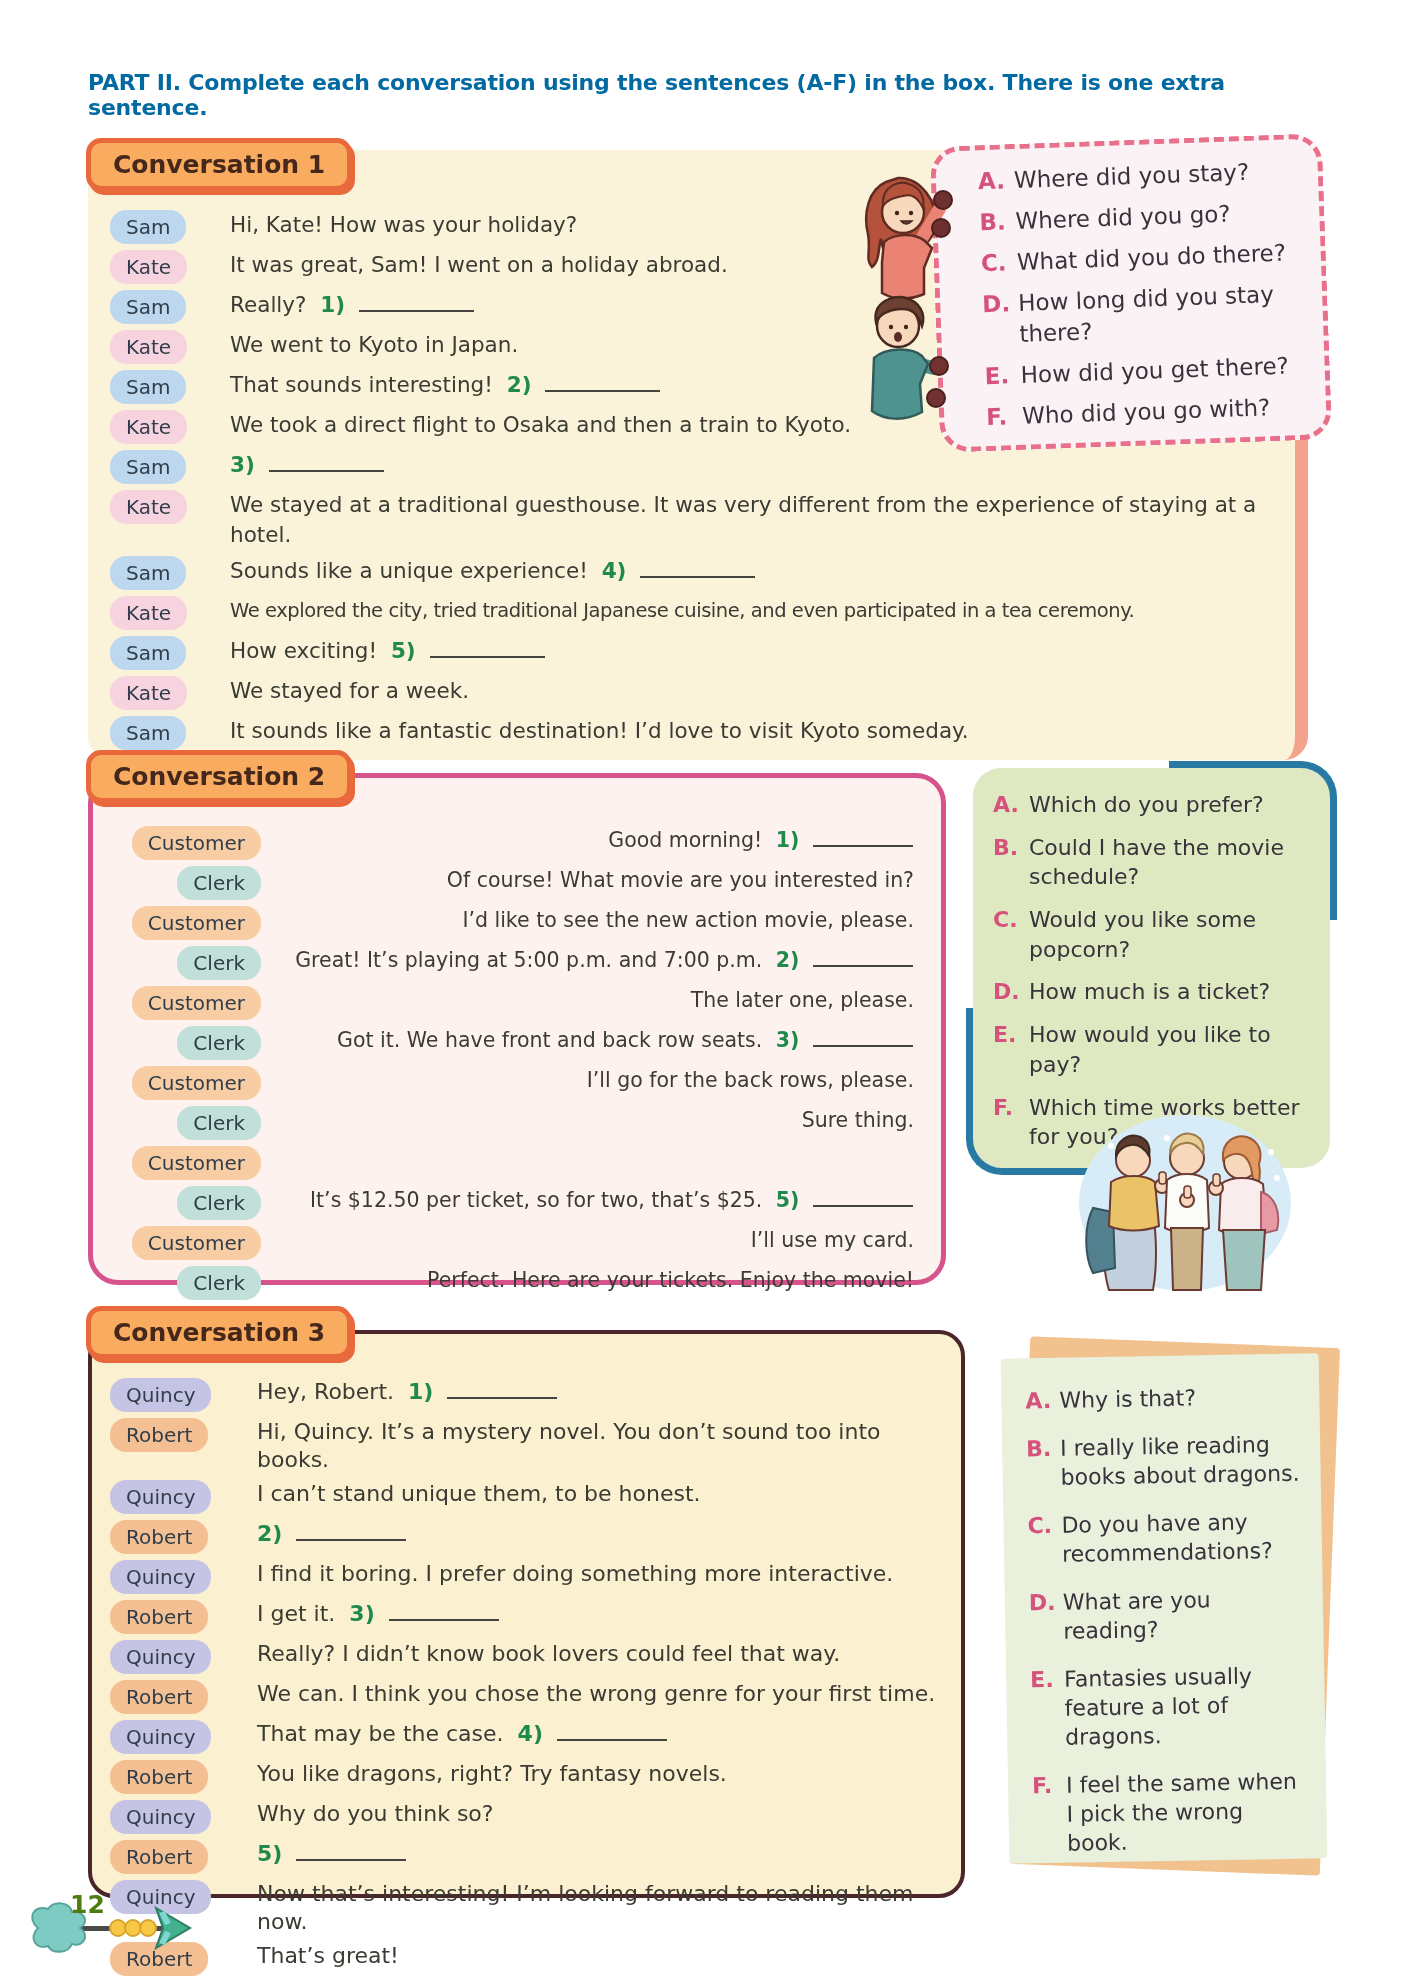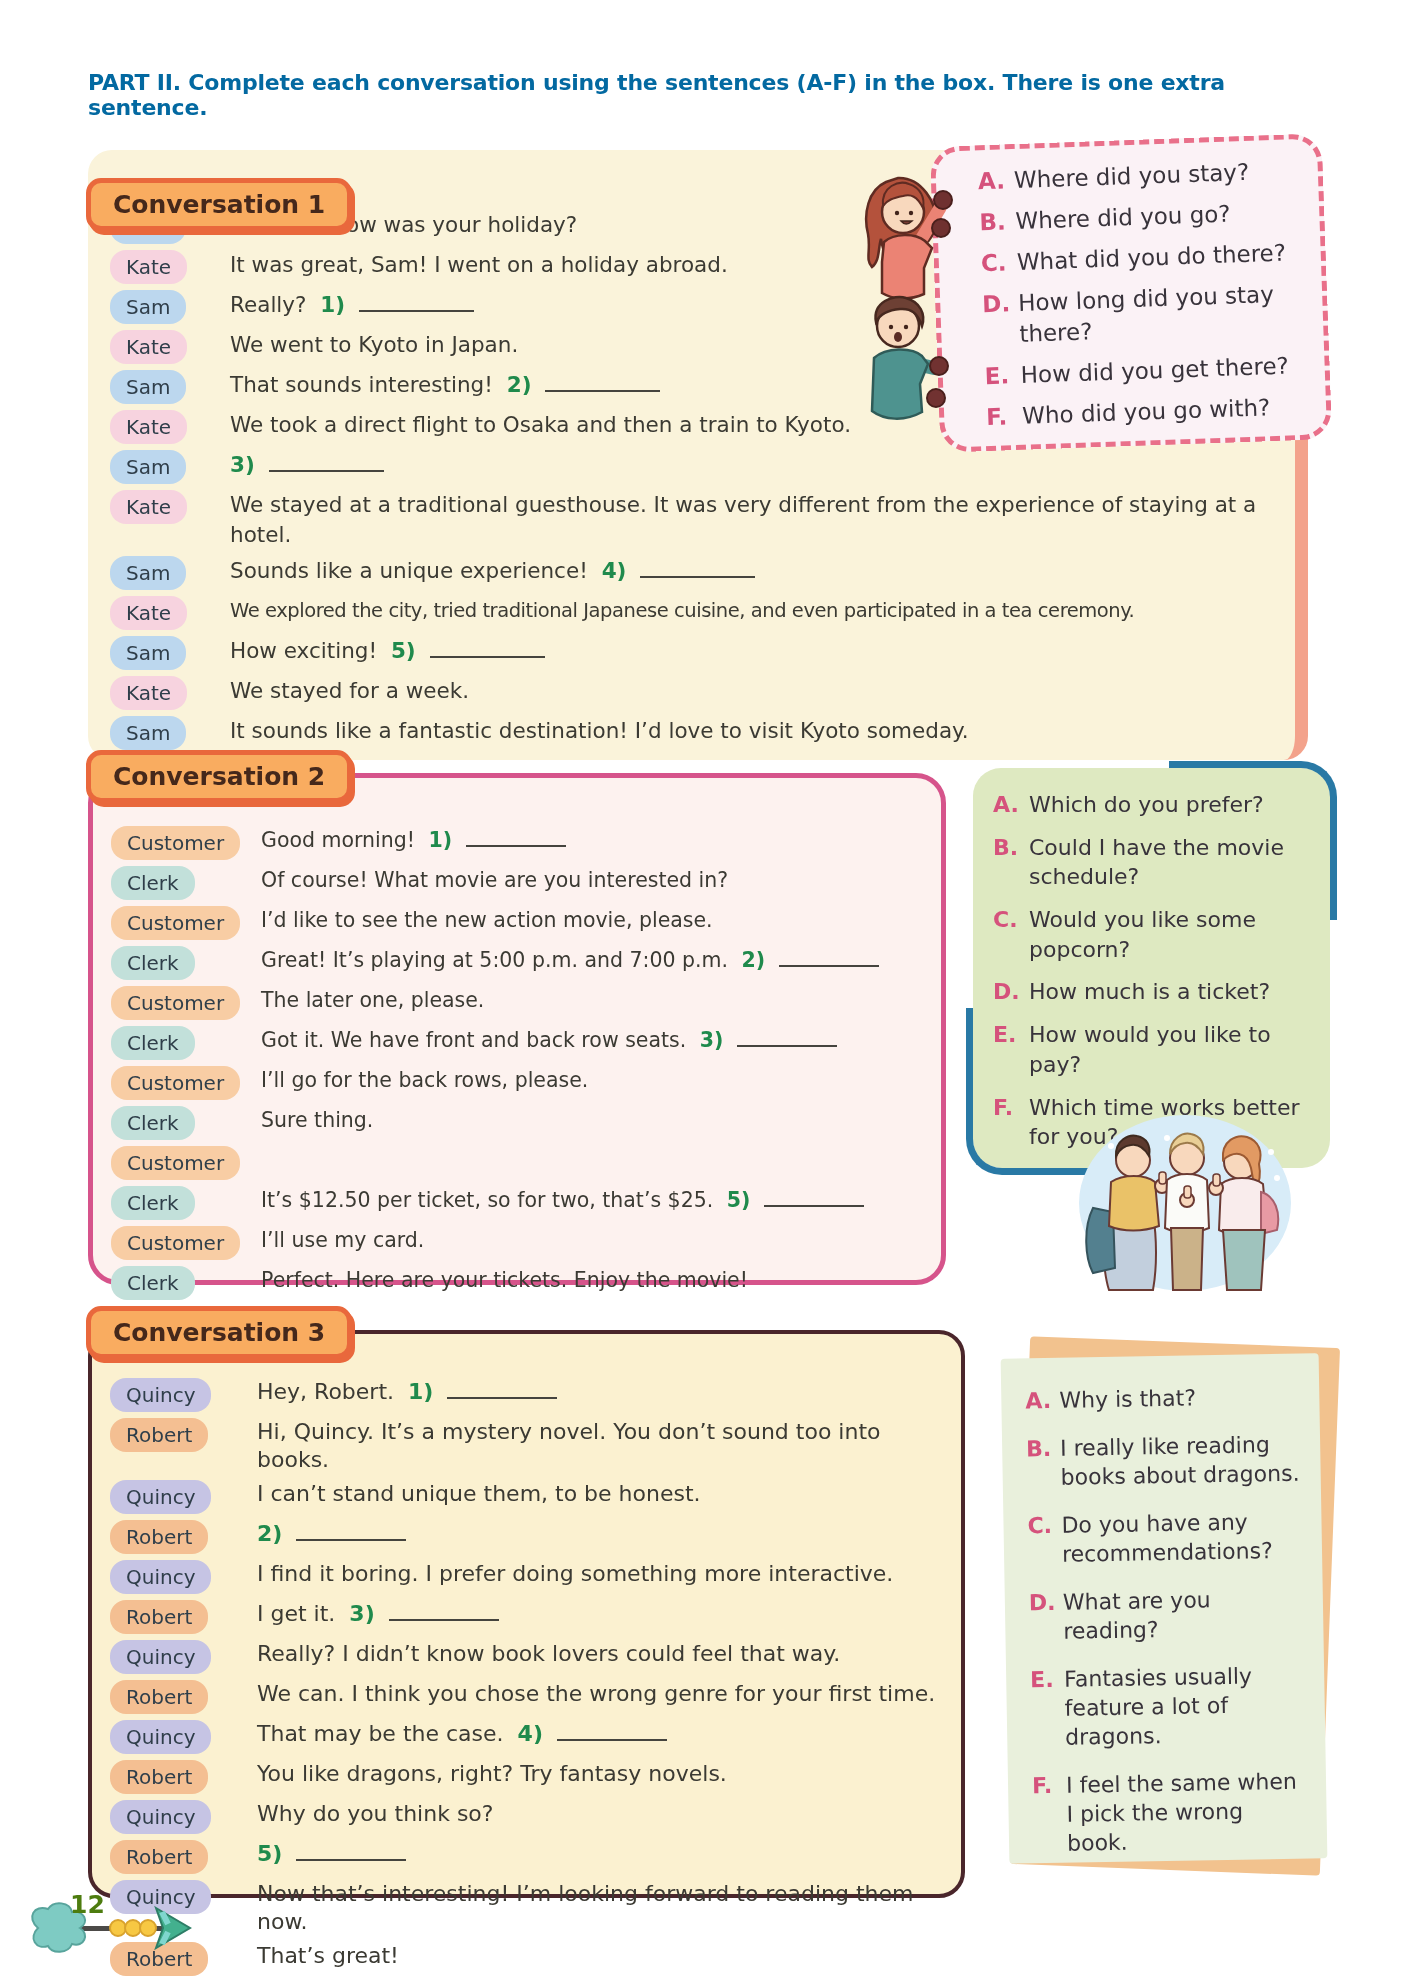--- a/index.html
+++ b/index.html
@@ -16,21 +16,21 @@
 
   
   .panel{position:absolute;box-sizing:border-box;z-index:1;}
   .panel-inner{position:relative;width:100%;height:100%;box-sizing:border-box;}
 
   .conv1{left:88px;top:150px;width:1220px;height:610px;background:#faf3da;
          border-radius:24px;border-right:13px solid #f3a28b;}
   .conv1 .panel-inner{padding:60px 26px 16px 22px;}
 
   .conv2{left:88px;top:773px;width:858px;height:512px;background:#fdf2ef;
-         border:5px solid #d6548b;border-radius:30px;}
+         border:5px solid #d6548b;border-radius:30px;text-align:right;}
   .conv2 .panel-inner{padding:48px 20px 14px 18px;}
 
   .conv3{left:88px;top:1330px;width:877px;height:568px;background:#fbf1d0;
          border:4px solid #4a262b;border-radius:26px;}
   .conv3 .panel-inner{padding:44px 18px 12px 18px;}
 
   
   .turn{display:flex;align-items:flex-start;margin-bottom:6px;}
   .speaker-col{flex:0 0 120px;}
   .conv2 .speaker-col{flex-basis:150px;}
@@ -93,21 +93,21 @@
   .page-number{position:absolute;left:70px;top:1890px;color:#4d7c0f;
           font-size:25px;font-weight:bold;z-index:3;}
 </style>
 </head>
 <body>
 
 <div class="page">
 
   <div class="title">PART II. Complete each conversation using the sentences (A-F) in the box. There is one extra sentence.</div>
 
-  <div class="conv-header" style="left:86px;top:138px;margin-top:40px;">Conversation 1</div>
+  <div class="conv-header" style="left:86px;top:138px;">Conversation 1</div>
 
   <div class="panel conv1">
     <div class="panel-inner">
 
         <div class="turn">
           <div class="speaker-col">
             <span class="pill v-sam">Sam</span>
           </div>
           <span class="utterance">
             <span class="pre">Hi, Kate! How was your holiday?</span>

